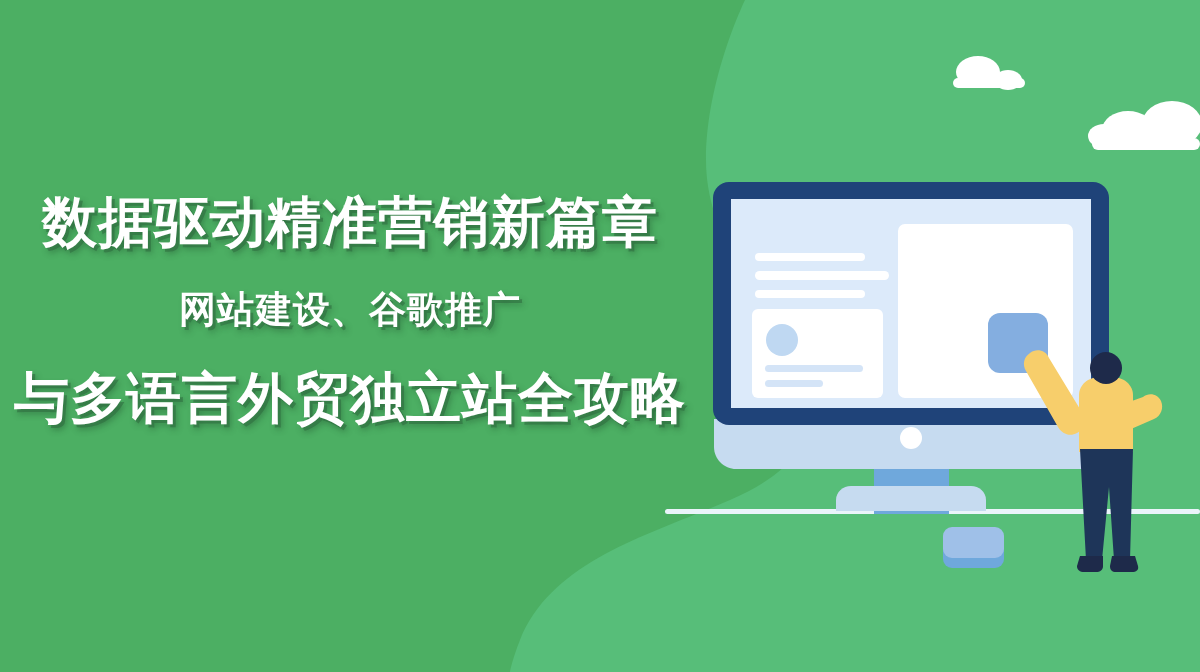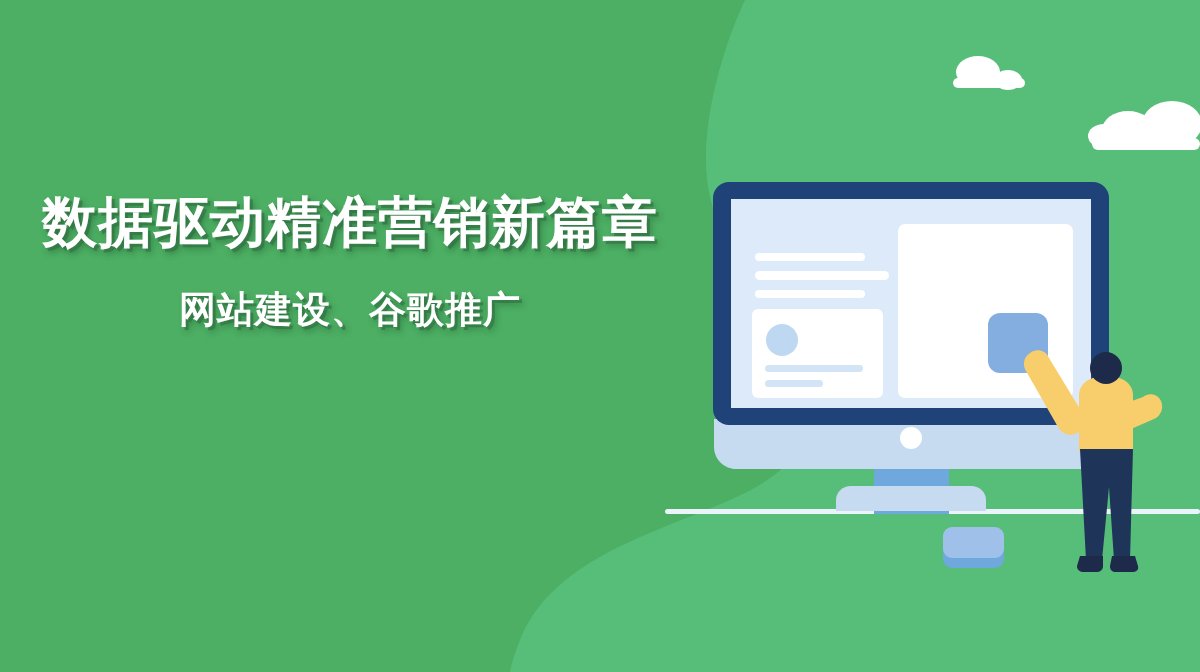--- a/index.html
+++ b/index.html
@@ -61,20 +61,21 @@
              C706,250 775,300 800,360
              C828,428 800,470 730,500
              C650,535 552,560 520,640
              C512,660 510,672 510,672
              L1200,672 Z"></path>
   </svg>
 
   <div id="headline">
     <div class="hl-line l1">数据驱动精准营销新篇章</div>
     <div class="hl-line l2">网站建设、谷歌推广</div>
+    <div class="hl-line l3">与多语言外贸独立站全攻略</div>
   </div>
 
   <svg id="art-svg" viewBox="0 0 1200 672" preserveAspectRatio="none">
 
     <g fill="#FFFFFF">
       <rect x="953" y="78" width="72" height="10" rx="5"></rect>
       <ellipse cx="978" cy="72" rx="22" ry="16"></ellipse>
       <ellipse cx="1008" cy="80" rx="14" ry="10"></ellipse>
     </g>
     <g fill="#FFFFFF">

